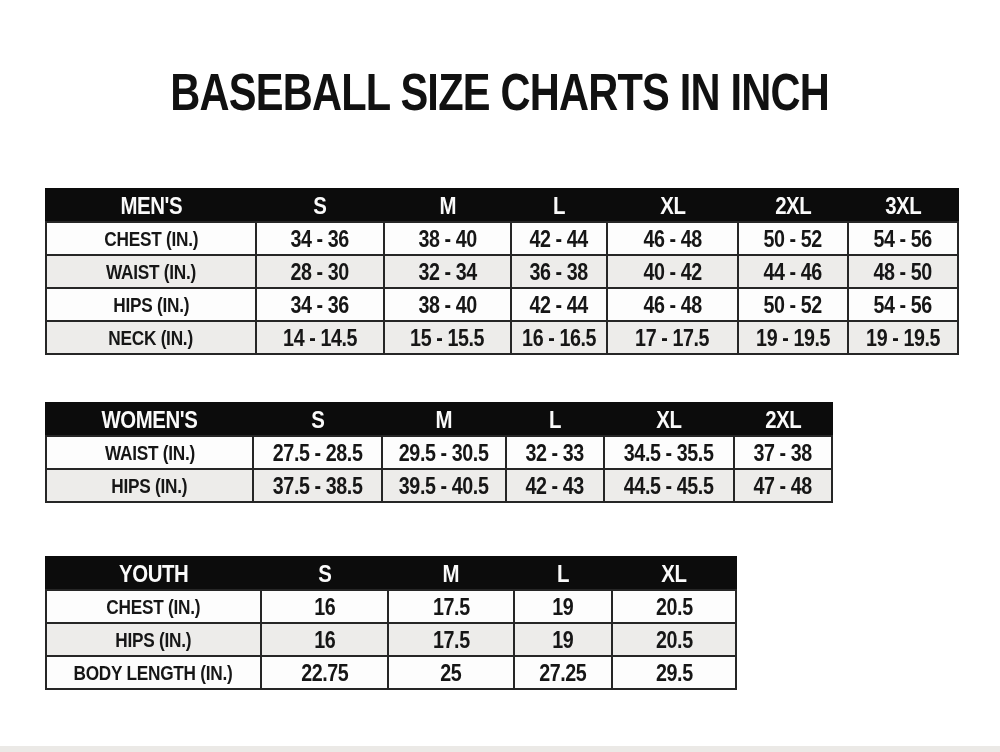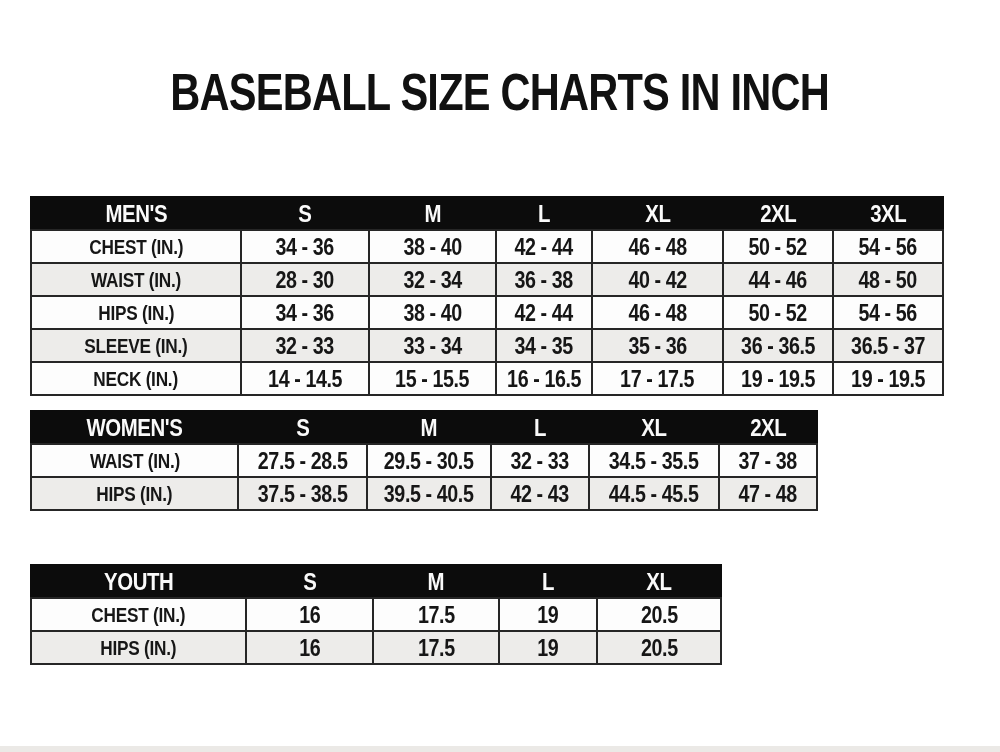--- a/index.html
+++ b/index.html
@@ -27,24 +27,23 @@
     font-weight: bold;
     color: #111111;
     letter-spacing: -1px;
     display: inline-block;
     transform: scaleX(0.80);
     transform-origin: center;
     white-space: nowrap;
   }
   table.size-table {
     position: absolute;
-    left: 30px;
+    left: 45px;
     border-collapse: collapse;
     table-layout: fixed;
-    margin-top: 8px;
   }
   #table-mens   { top: 188px; }
   #table-womens { top: 402px; }
   #table-youth  { top: 556px; }
   .size-table th, .size-table td {
     border: 2px solid #262626;
     height: 31px;
     padding: 0;
     text-align: center;
     vertical-align: middle;
@@ -130,29 +129,20 @@
         <tr>
           <td class="rowlabel"><span class="cx">HIPS (IN.)</span></td>
           <td><span class="cx">34 - 36</span></td>
           <td><span class="cx">38 - 40</span></td>
           <td><span class="cx">42 - 44</span></td>
           <td><span class="cx">46 - 48</span></td>
           <td><span class="cx">50 - 52</span></td>
           <td><span class="cx">54 - 56</span></td>
         </tr>
         <tr>
-          <td class="rowlabel"><span class="cx">SLEEVE (IN.)</span></td>
-          <td><span class="cx">32 - 33</span></td>
-          <td><span class="cx">33 - 34</span></td>
-          <td><span class="cx">34 - 35</span></td>
-          <td><span class="cx">35 - 36</span></td>
-          <td><span class="cx">36 - 36.5</span></td>
-          <td><span class="cx">36.5 - 37</span></td>
-        </tr>
-        <tr>
           <td class="rowlabel"><span class="cx">NECK (IN.)</span></td>
           <td><span class="cx">14 - 14.5</span></td>
           <td><span class="cx">15 - 15.5</span></td>
           <td><span class="cx">16 - 16.5</span></td>
           <td><span class="cx">17 - 17.5</span></td>
           <td><span class="cx">19 - 19.5</span></td>
           <td><span class="cx">19 - 19.5</span></td>
         </tr>
       </tbody>
     </table>
@@ -219,17 +209,24 @@
           <td><span class="cx">19</span></td>
           <td><span class="cx">20.5</span></td>
         </tr>
         <tr>
           <td class="rowlabel"><span class="cx">HIPS (IN.)</span></td>
           <td><span class="cx">16</span></td>
           <td><span class="cx">17.5</span></td>
           <td><span class="cx">19</span></td>
           <td><span class="cx">20.5</span></td>
         </tr>
+        <tr>
+          <td class="rowlabel"><span class="cx">BODY LENGTH (IN.)</span></td>
+          <td><span class="cx">22.75</span></td>
+          <td><span class="cx">25</span></td>
+          <td><span class="cx">27.25</span></td>
+          <td><span class="cx">29.5</span></td>
+        </tr>
       </tbody>
     </table>
 
   <div class="bottom-strip"></div>
 </div>
 
 </body></html>

